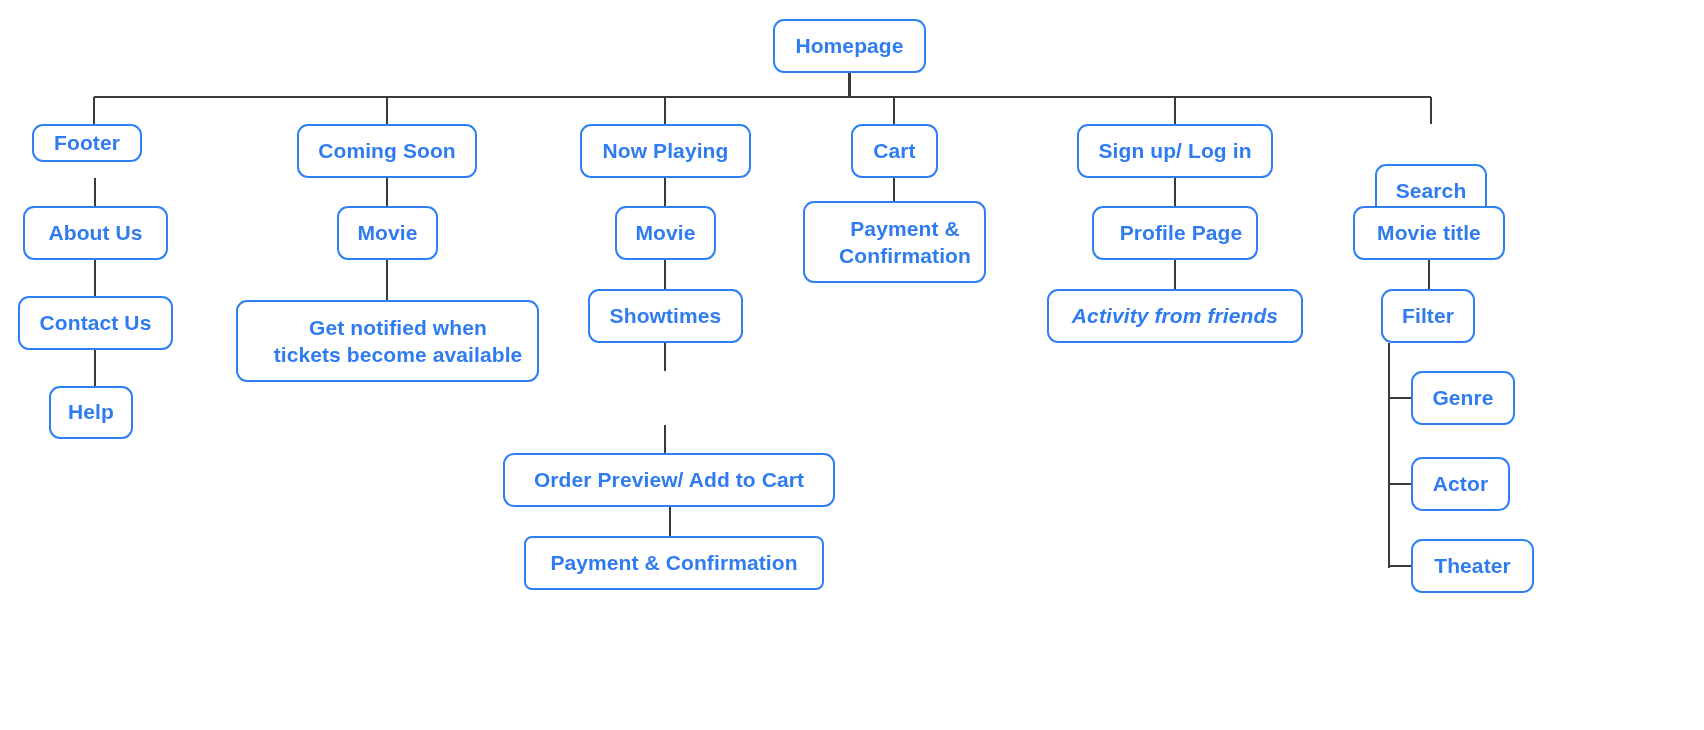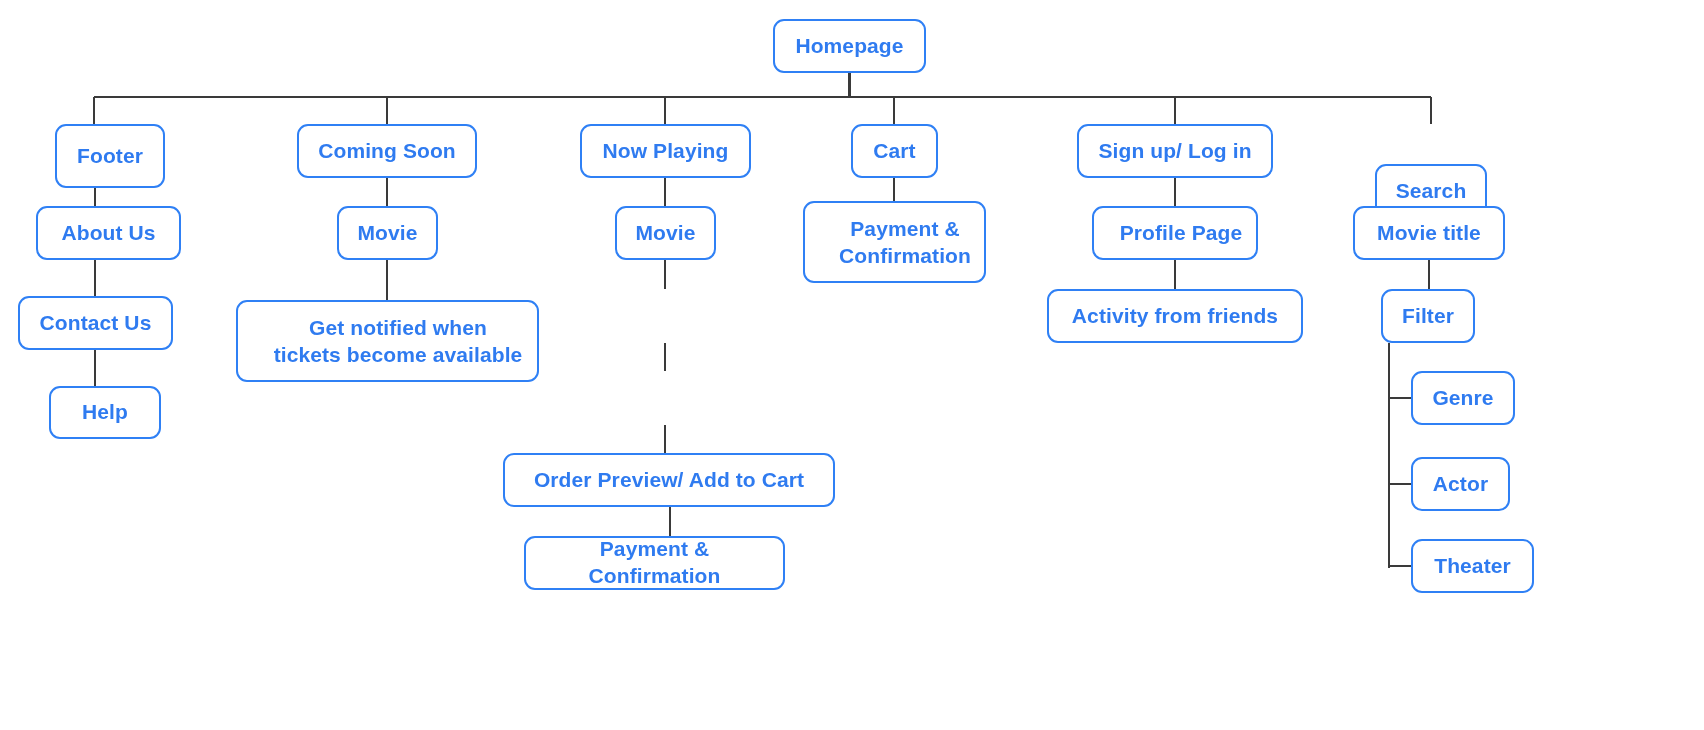--- a/index.html
+++ b/index.html
@@ -96,30 +96,30 @@
       <path d="M1389 398 L1411 398"></path>
       <path d="M1389 484 L1411 484"></path>
       <path d="M1389 566 L1411 566"></path>
     </g>
   </svg>
 
   <div class="node" style="left:773px; top:19px; width:153px; height:54px;">
     <span>Homepage</span>
   </div>
 
-  <div class="node" style="left:55px; top:124px; width:110px; height:64px;">
+  <div class="node" style="left:32px; top:124px; width:110px; height:38px;">
     <span>Footer</span>
   </div>
-  <div class="node" style="left:36px; top:206px; width:145px; height:54px;">
+  <div class="node" style="left:23px; top:206px; width:145px; height:54px;">
     <span>About Us</span>
   </div>
   <div class="node" style="left:18px; top:296px; width:155px; height:54px;">
     <span>Contact Us</span>
   </div>
-  <div class="node" style="left:49px; top:386px; width:112px; height:53px;">
+  <div class="node" style="left:49px; top:386px; width:84px; height:53px;">
     <span>Help</span>
   </div>
 
   <div class="node" style="left:297px; top:124px; width:180px; height:54px;">
     <span>Coming Soon</span>
   </div>
   <div class="node" style="left:337px; top:206px; width:101px; height:54px;">
     <span>Movie</span>
   </div>
   <div class="node two-line" style="left:236px; top:300px; width:303px; height:82px;">
@@ -128,44 +128,47 @@
         <div>tickets become available</div>
       </span>
   </div>
 
   <div class="node" style="left:580px; top:124px; width:171px; height:54px;">
     <span>Now Playing</span>
   </div>
   <div class="node" style="left:615px; top:206px; width:101px; height:54px;">
     <span>Movie</span>
   </div>
+  <div class="node" style="left:588px; top:289px; width:155px; height:54px;">
+    <span>Showtimes</span>
+  </div>
   <div class="node" style="left:503px; top:453px; width:332px; height:54px;">
     <span>Order Preview/ Add to Cart</span>
   </div>
-  <div class="node" style="left:524px; top:536px; width:261px; height:54px;">
+  <div class="node" style="left:524px; top:536px; width:300px; height:54px;border-radius:8px;">
     <span>Payment &amp; Confirmation</span>
   </div>
 
   <div class="node" style="left:851px; top:124px; width:87px; height:54px;">
     <span>Cart</span>
   </div>
   <div class="node two-line" style="left:803px; top:201px; width:183px; height:82px;">
     <span class="multiline">
         <div>Payment &amp;</div>
         <div>Confirmation</div>
       </span>
   </div>
 
   <div class="node" style="left:1077px; top:124px; width:196px; height:54px;">
     <span>Sign up/ Log in</span>
   </div>
   <div class="node" style="left:1092px; top:206px; width:166px; height:54px;padding-left:20px;">
     <span>Profile Page</span>
   </div>
-  <div class="node" style="left:1047px; top:289px; width:256px; height:54px;">
+  <div class="node" style="left:1047px; top:289px; width:256px; height:54px;font-style:italic;">
     <span>Activity from friends</span>
   </div>
 
   <div class="node" style="left:1375px; top:124px; width:112px; height:54px;margin-top:40px;">
     <span>Search</span>
   </div>
   <div class="node" style="left:1353px; top:206px; width:152px; height:54px;">
     <span>Movie title</span>
   </div>
   <div class="node" style="left:1381px; top:289px; width:94px; height:54px;">

